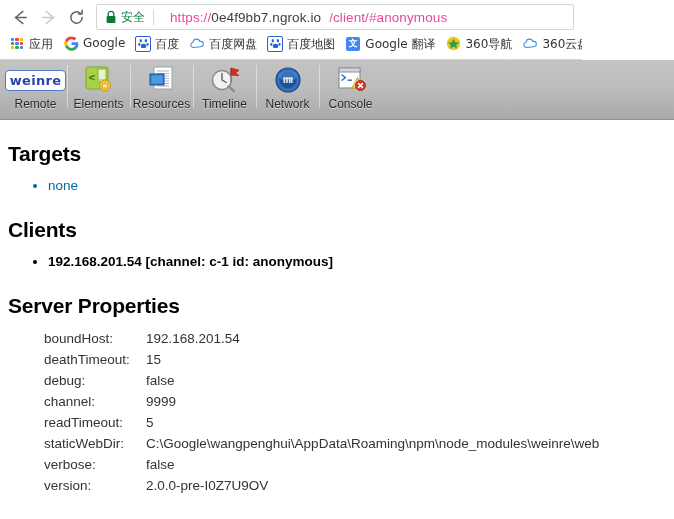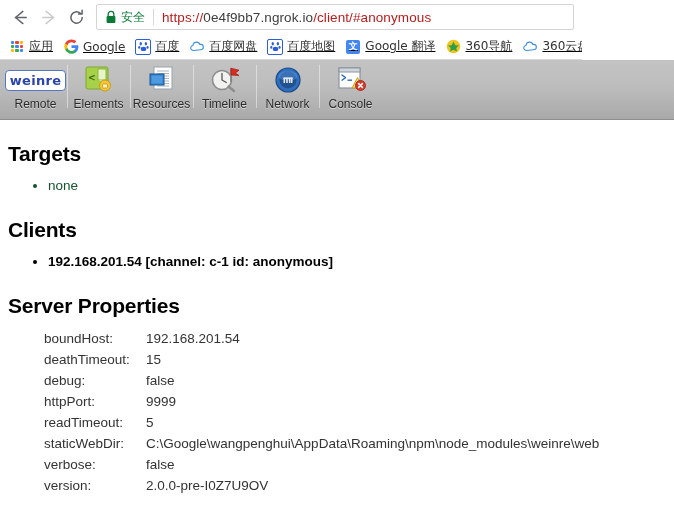--- a/index.html
+++ b/index.html
@@ -81,44 +81,42 @@
 
   #url-text {
     font-size: 13.5px;
     white-space: nowrap;
     overflow: hidden;
     text-overflow: ellipsis;
     color: #9a9a9a;
     letter-spacing: 0.1px;
   }
   #url-text .url-host { color: #3d3d3d; }
-  #url-text .url-rest { color: #b91c1c; }
+  #url-text .url-rest { color: #ec4899; margin-left: 8px; }
 
   
   #bookmarks-bar {
     height: 26px;
     display: flex;
     align-items: center;
     padding-left: 4px;
     box-sizing: border-box;
     background: #ffffff;
     border-bottom: 1px solid #d6d6d6;
     overflow: hidden;
     white-space: nowrap;
   }
 
   .bookmark {
     display: flex;
-    align-items: center;
     height: 22px;
     padding: 0 5px;
     flex: 0 0 auto;
     cursor: pointer;
     border-radius: 2px;
-    text-decoration: underline;
   }
   .bookmark .bm-icon {
     width: 16px;
     height: 16px;
     flex: 0 0 auto;
     display: flex;
     align-items: center;
     justify-content: center;
     margin-right: 4px;
   }
@@ -223,21 +221,21 @@
   }
 
   ul.bullets {
     margin: 0 0 0 0;
     padding-left: 40px;
     list-style: disc;
   }
   ul.bullets li {
     font-size: 13.5px;
     line-height: 20px;
-    color: #14532d;
+    color: #0369a1;
     margin: 2px 0;
   }
   ul.bullets li.bold-item {
     font-weight: bold;
     color: #000000;
   }
 
   table.props {
     border-collapse: collapse;
     margin-left: 36px;
@@ -523,21 +521,21 @@
       </tr>
       <tr>
         <td class="prop-key">deathTimeout:</td>
         <td class="prop-value">15</td>
       </tr>
       <tr>
         <td class="prop-key">debug:</td>
         <td class="prop-value">false</td>
       </tr>
       <tr>
-        <td class="prop-key">httpPort:</td>
+        <td class="prop-key">channel:</td>
         <td class="prop-value">9999</td>
       </tr>
       <tr>
         <td class="prop-key">readTimeout:</td>
         <td class="prop-value">5</td>
       </tr>
       <tr>
         <td class="prop-key">staticWebDir:</td>
         <td class="prop-value">C:\Google\wangpenghui\AppData\Roaming\npm\node_modules\weinre\web</td>
       </tr>

